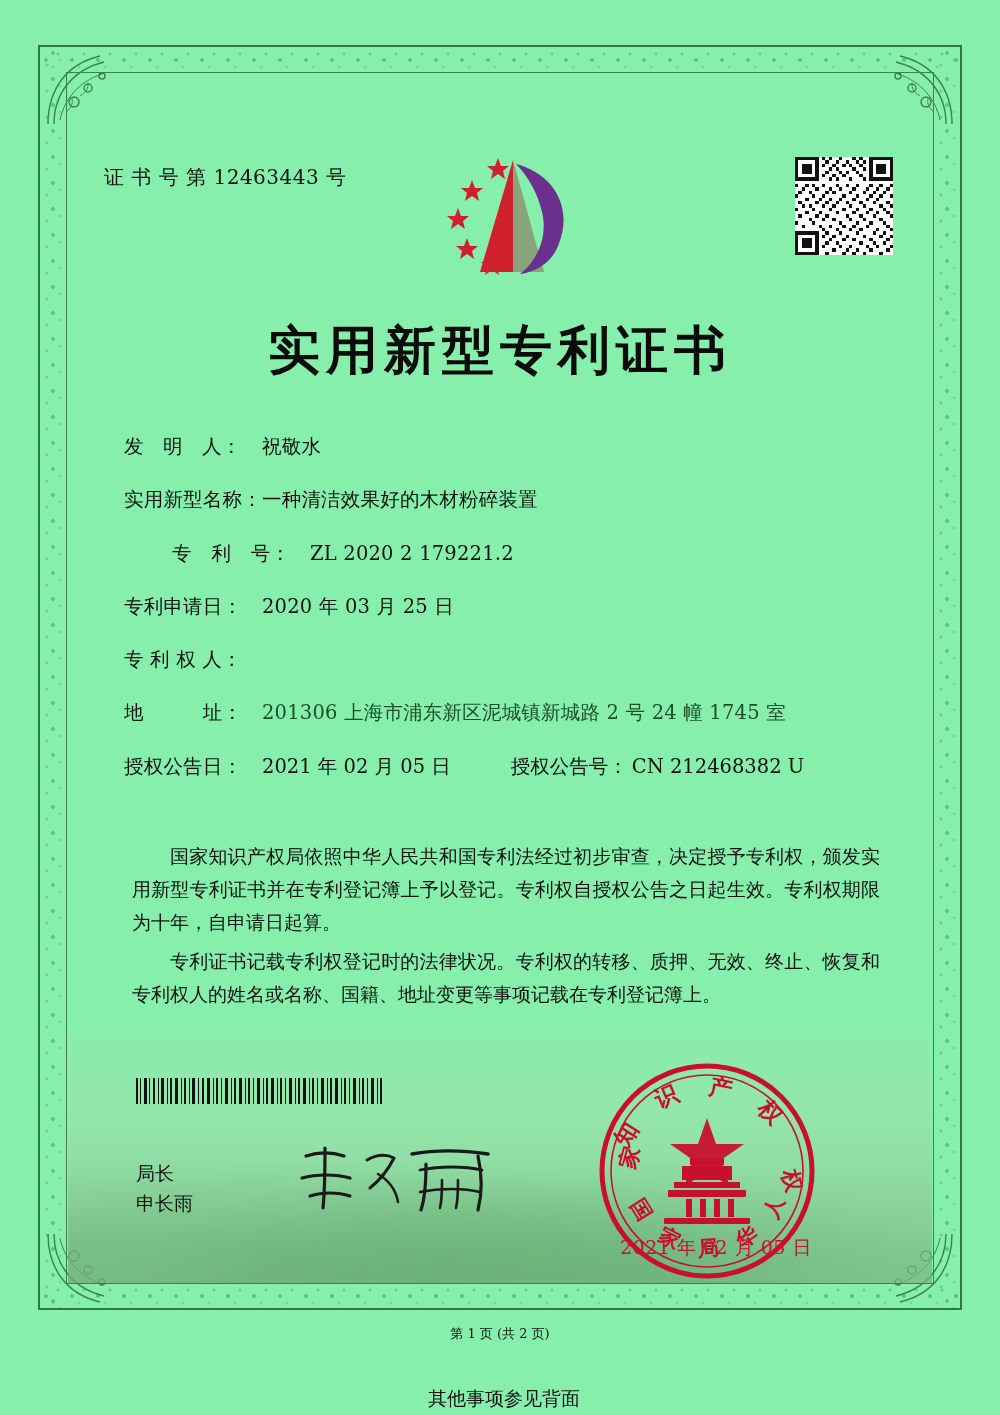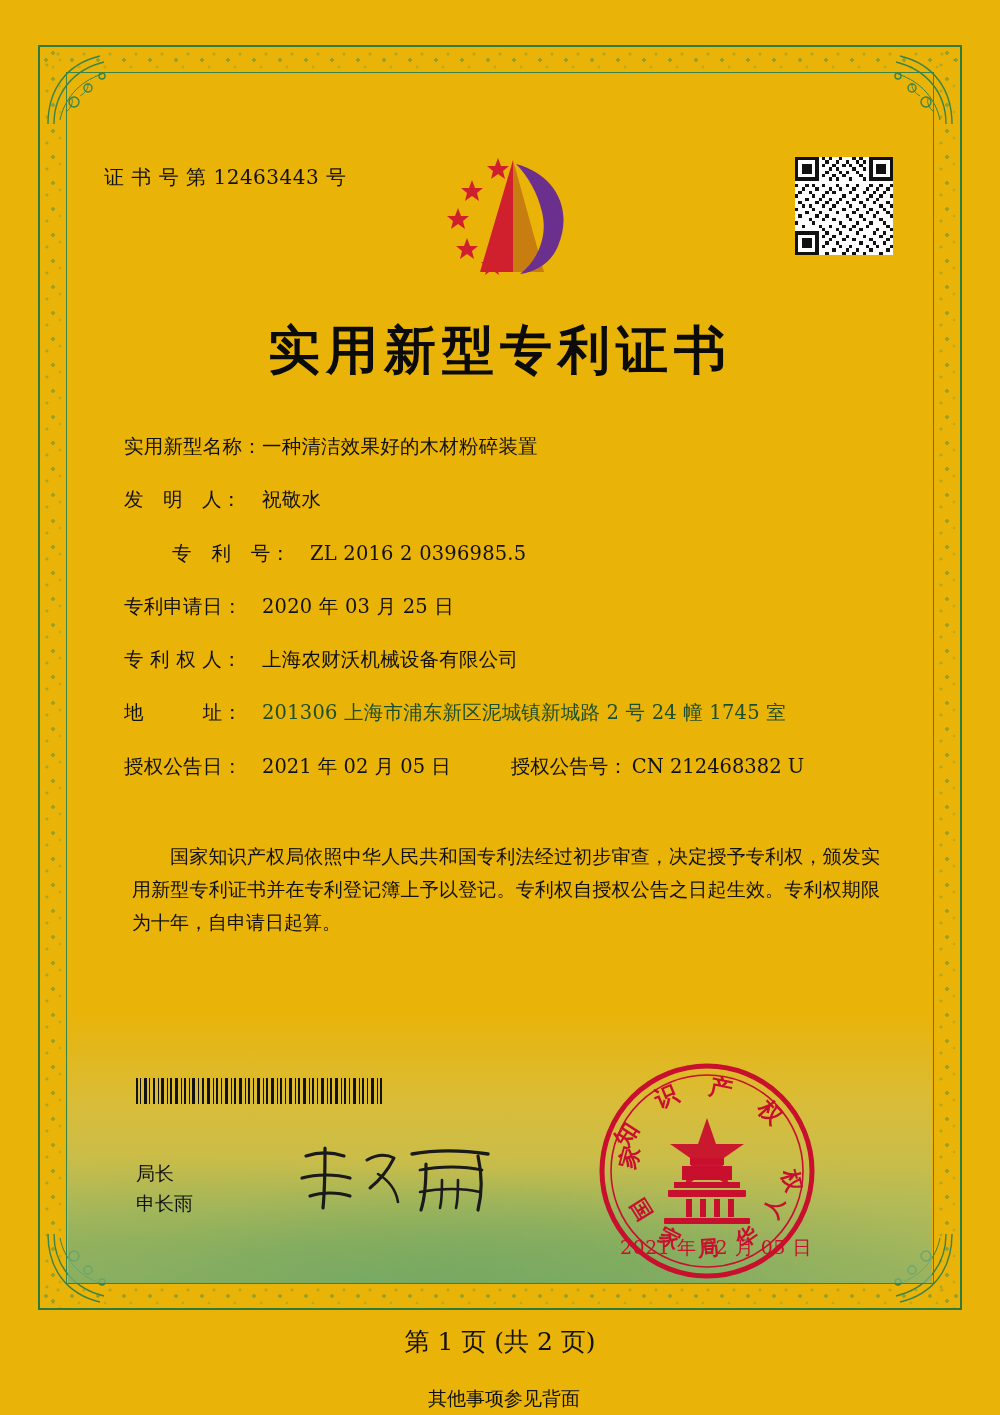--- a/index.html
+++ b/index.html
@@ -8,21 +8,21 @@
     background: #ffffff;
   }
   body {
     font-family: "DejaVu Sans", "Liberation Sans", sans-serif;
   }
   .page {
     position: relative;
     width: 1000px;
     height: 1415px;
     margin: 0 auto;
-    background: #eab308;
+    background: #86efac;
     overflow: hidden;
   }
 
   
   .frame-outer {
     position: absolute;
     left: 38px; top: 45px;
     width: 924px; height: 1265px;
     border: 2px solid #2f7a3f;
     box-sizing: border-box;
@@ -223,21 +223,21 @@
     white-space: nowrap;
   }
 
   
   .page-no {
     position: absolute;
     left: 0; top: 1325px;
     width: 1000px;
     text-align: center;
     font-family: "DejaVu Serif", "Liberation Serif", serif;
-    font-size: 25px;
+    font-size: 13px;
     color: #111;
   }
   .foot-note {
     position: absolute;
     left: 4px; top: 1386px;
     width: 1000px;
     text-align: center;
     font-family: "DejaVu Serif", "Liberation Serif", serif;
     font-size: 19px;
     color: #111;
@@ -505,60 +505,60 @@
         <rect x="20" y="28" width="1" height="1"></rect>
         <rect x="25" y="28" width="1" height="1"></rect>
     </g>
   </svg>
 
   <div class="title">实用新型专利证书</div>
 
   <div class="fields">
 
     <div class="field">
+      <span class="lbl w-inv">发　明　人：</span>
+      <span class="val">祝敬水</span>
+    </div>
+
+    <div class="field">
       <span class="lbl w-name">实用新型名称：</span>
       <span class="val">一种清洁效果好的木材粉碎装置</span>
     </div>
 
     <div class="field">
-      <span class="lbl w-inv">发　明　人：</span>
-      <span class="val">祝敬水</span>
-    </div>
-
-    <div class="field">
       <span class="lbl w-pat">专　利　号：</span>
-      <span class="val">ZL 2016 2 0396985.5</span>
+      <span class="val">ZL 2020 2 179221.2</span>
     </div>
 
     <div class="field">
       <span class="lbl w-app">专利申请日：</span>
       <span class="val">2020 年 03 月 25 日</span>
     </div>
 
     <div class="field">
       <span class="lbl w-owner">专 利 权 人：</span>
-      <span class="val">上海农财沃机械设备有限公司</span>
     </div>
 
     <div class="field">
       <span class="lbl w-addr">地　　　址：</span>
       <span class="val addr">201306 上海市浦东新区泥城镇新城路 2 号 24 幢 1745 室</span>
     </div>
 
     <div class="field two">
       <span class="lbl w-pub">授权公告日：</span>
       <span>2021 年 02 月 05 日</span>
       <span class="lbl2" style="margin-left:60px;">授权公告号：</span>
       <span style="margin-left:4px;">CN 212468382 U</span>
     </div>
 
   </div>
 
   <div class="paras">
     <p>国家知识产权局依照中华人民共和国专利法经过初步审查，决定授予专利权，颁发实用新型专利证书并在专利登记簿上予以登记。专利权自授权公告之日起生效。专利权期限为十年，自申请日起算。</p>
+    <p>专利证书记载专利权登记时的法律状况。专利权的转移、质押、无效、终止、恢复和专利权人的姓名或名称、国籍、地址变更等事项记载在专利登记簿上。</p>
   </div>
 
   <div class="bottom-wash"></div>
 
   <svg class="barcode" viewBox="0 0 248 26" shape-rendering="crispEdges">
     <rect width="248" height="26" fill="transparent"></rect>
     <g fill="#111111">
       <rect x="0" y="0" width="2" height="26"></rect>
         <rect x="4" y="0" width="1" height="26"></rect>
       <rect x="8" y="0" width="3" height="26"></rect>

